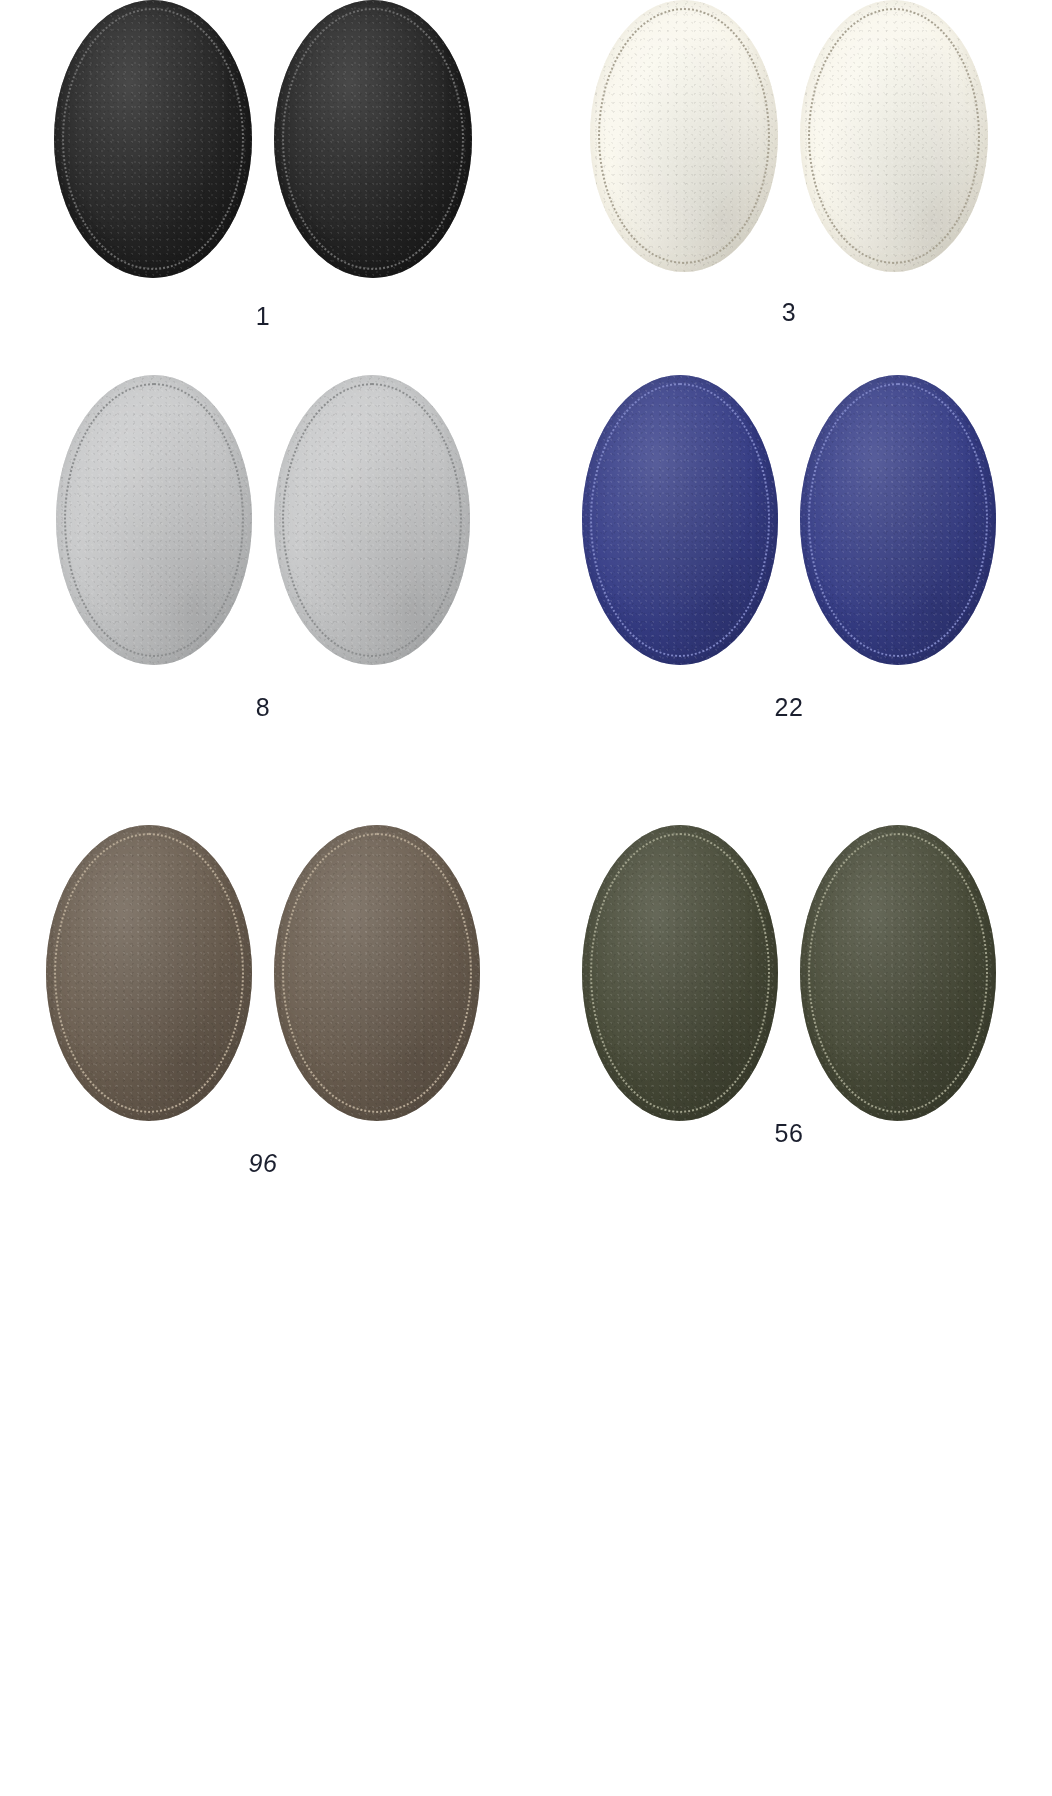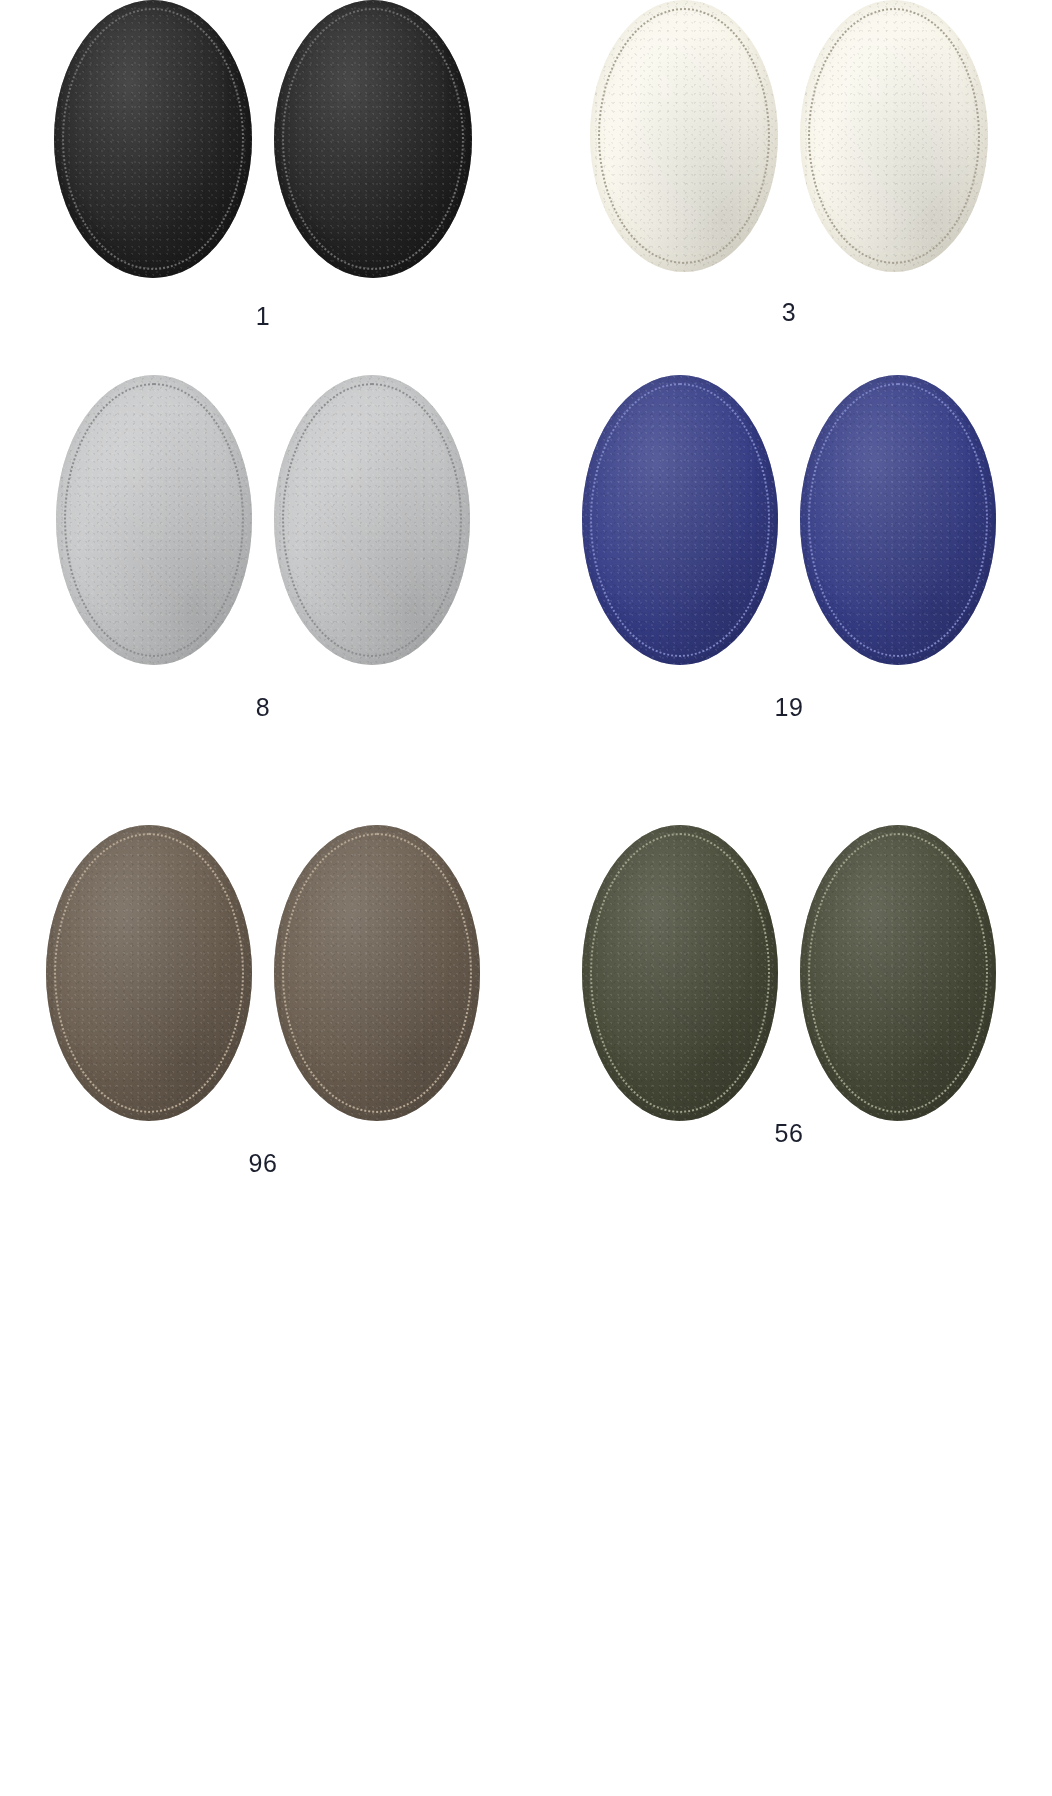--- a/index.html
+++ b/index.html
@@ -157,36 +157,36 @@
           <div class="sheen"></div>
           <div class="grain"></div>
           <div class="stitch" style="border-color: rgb(125, 132, 196);"></div>
         </div>
         <div class="patch" style="width: 196px; height: 290px; background: radial-gradient(at 42% 34%, rgb(57, 64, 138) 0%, rgb(57, 64, 138) 52%, rgb(43, 49, 112) 100%); box-shadow: rgb(43, 49, 112) 0px 0px 18px inset;">
           <div class="sheen"></div>
           <div class="grain"></div>
           <div class="stitch" style="border-color: rgb(125, 132, 196);"></div>
         </div>
       </div>
-      <div class="code-label" style="margin-top: 30px; color: rgb(27, 31, 46);">19</div>
+      <div class="code-label" style="margin-top: 30px; color: rgb(27, 31, 46);">22</div>
     </div>
     <div class="swatch-cell">
       <div class="patch-pair">
         <div class="patch" style="width: 206px; height: 296px; background: radial-gradient(at 42% 34%, rgb(109, 96, 82) 0%, rgb(109, 96, 82) 52%, rgb(91, 80, 68) 100%); box-shadow: rgb(91, 80, 68) 0px 0px 18px inset;">
           <div class="sheen"></div>
           <div class="grain"></div>
           <div class="stitch" style="border-color: rgb(182, 168, 148);"></div>
         </div>
         <div class="patch" style="width: 206px; height: 296px; background: radial-gradient(at 42% 34%, rgb(109, 96, 82) 0%, rgb(109, 96, 82) 52%, rgb(91, 80, 68) 100%); box-shadow: rgb(91, 80, 68) 0px 0px 18px inset;">
           <div class="sheen"></div>
           <div class="grain"></div>
           <div class="stitch" style="border-color: rgb(182, 168, 148);"></div>
         </div>
       </div>
-      <div class="code-label" style="margin-top: 30px; color: rgb(27, 31, 46);">96</div>
+      <div class="code-label" style="margin-top: 30px; color: rgb(27, 31, 46); font-style: italic;">96</div>
     </div>
     <div class="swatch-cell">
       <div class="patch-pair">
         <div class="patch" style="width: 196px; height: 296px; background: radial-gradient(at 42% 34%, rgb(74, 77, 58) 0%, rgb(74, 77, 58) 52%, rgb(58, 61, 45) 100%); box-shadow: rgb(58, 61, 45) 0px 0px 18px inset;">
           <div class="sheen"></div>
           <div class="grain"></div>
           <div class="stitch" style="border-color: rgb(159, 160, 138);"></div>
         </div>
         <div class="patch" style="width: 196px; height: 296px; background: radial-gradient(at 42% 34%, rgb(74, 77, 58) 0%, rgb(74, 77, 58) 52%, rgb(58, 61, 45) 100%); box-shadow: rgb(58, 61, 45) 0px 0px 18px inset;">
           <div class="sheen"></div>

